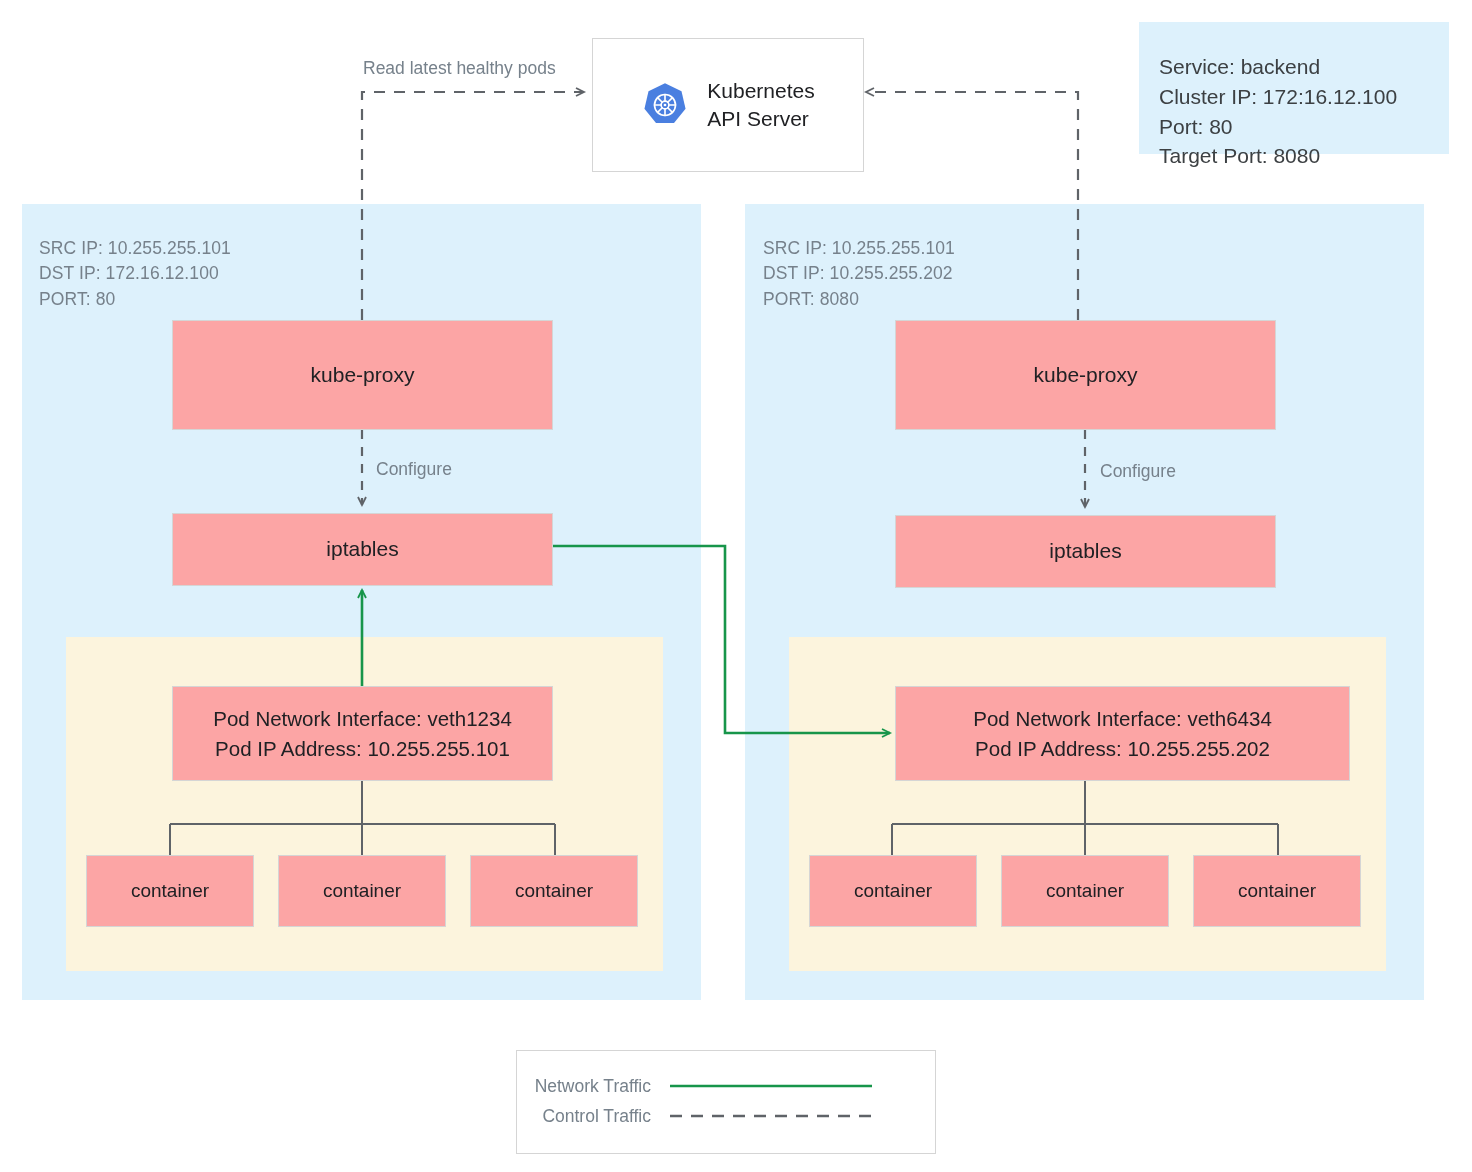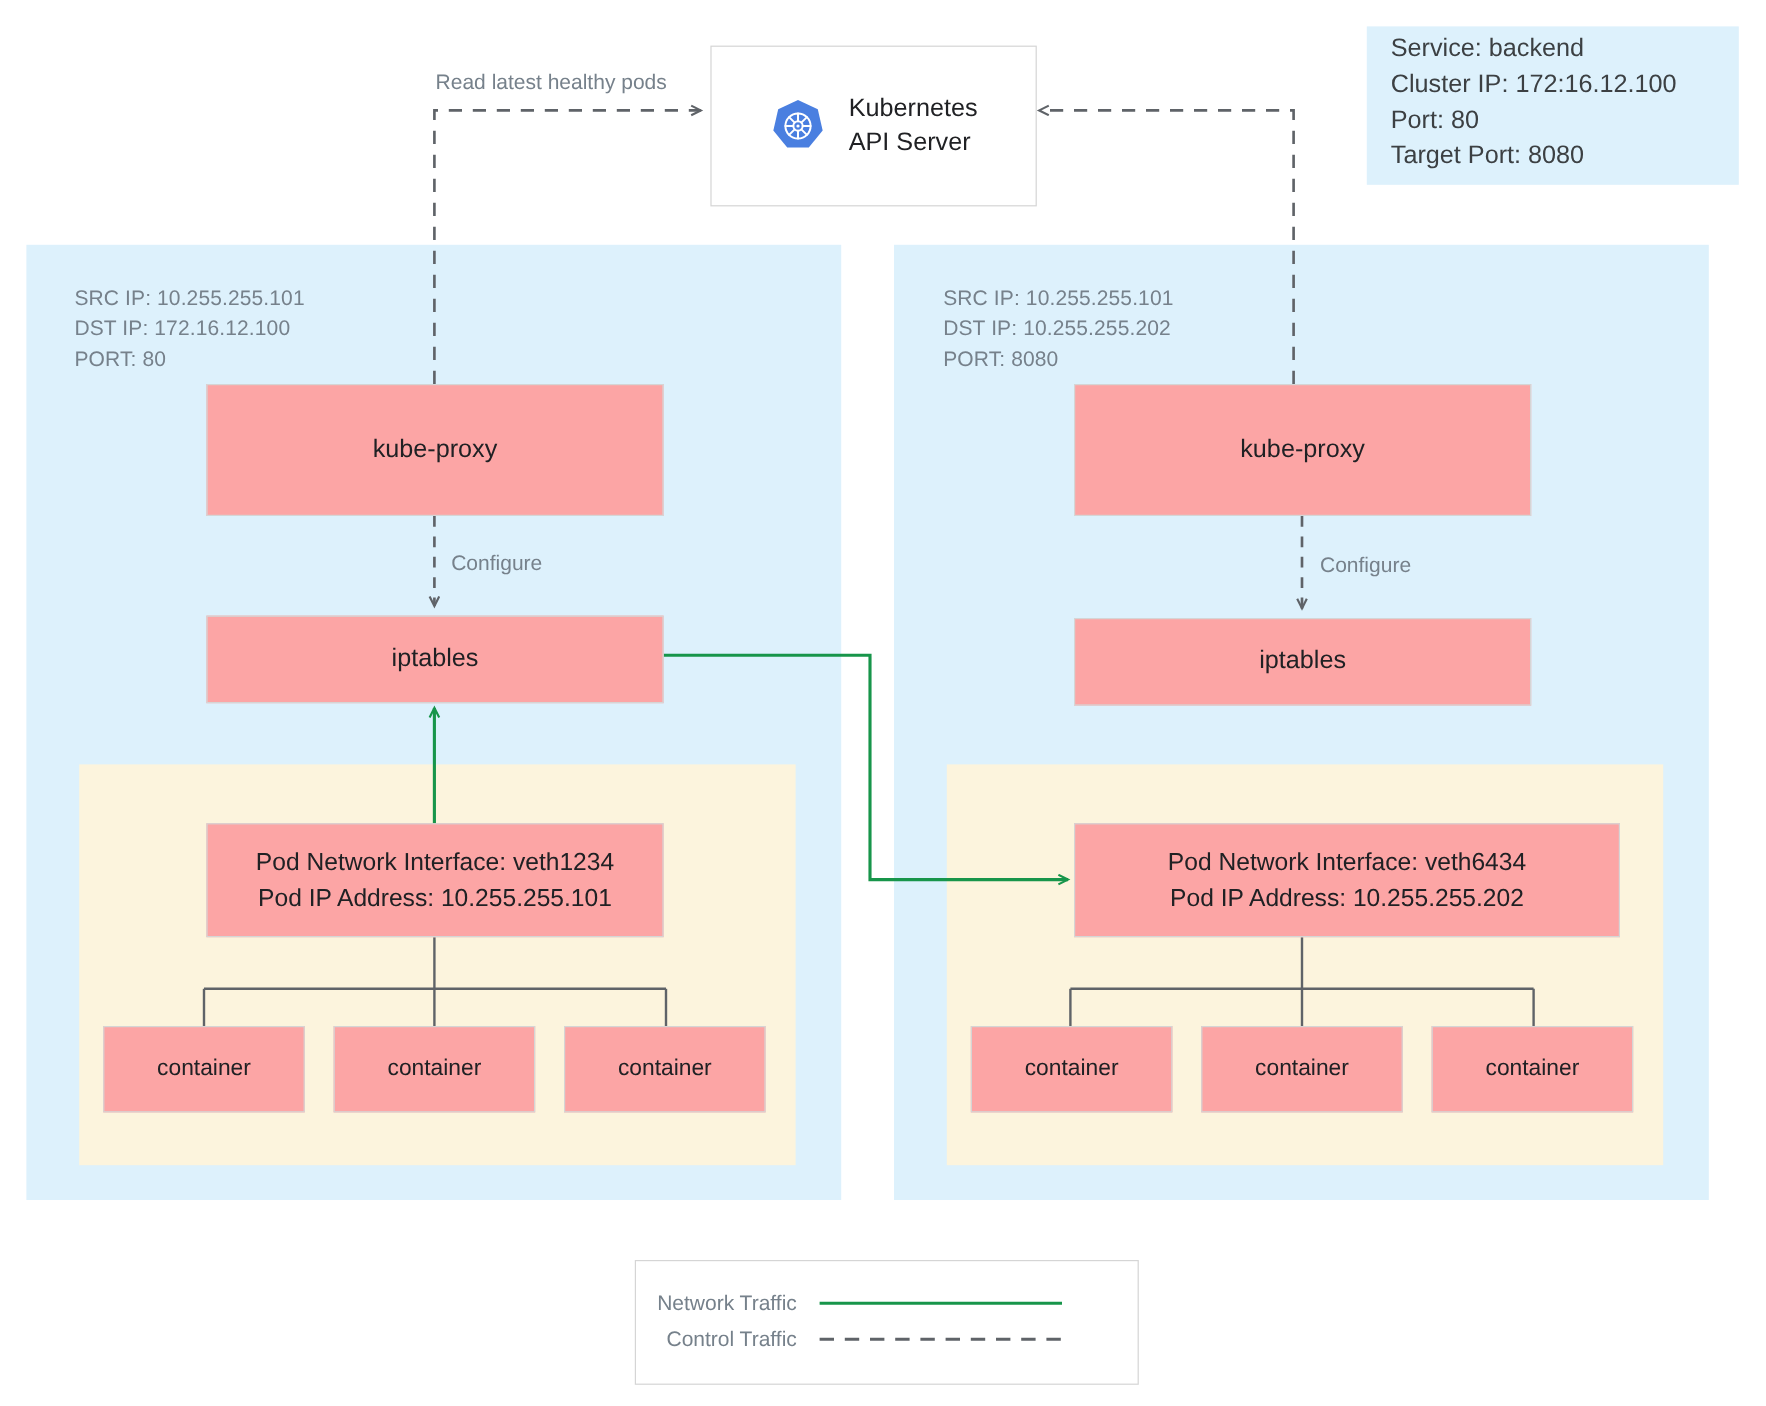--- a/index.html
+++ b/index.html
@@ -62,27 +62,26 @@
     line-height: 1.42;
   }
 
   
   .meta-text {
     font-size: 17.5px;
     line-height: 1.45;
     color: #76818b;
     white-space: pre-line;
     letter-spacing: 0.1px;
-    margin-left: 23px;
   }
 
   
   .service-box {
     background: #ddf1fc;
-    padding: 4px 20px 16px 20px;
+    padding: 30px 20px 16px 20px;
     box-sizing: border-box;
   }
   .service-box .meta-lines {
     font-size: 21px;
     line-height: 1.42;
     color: #3c4043;
     white-space: pre-line;
   }
 
   
@@ -280,21 +279,21 @@
   <div class="abs box container-box" style="left:809px; top:855px; width:168px; height:72px;">
     <span class="box-label">container</span>
   </div>
   <div class="abs box container-box" style="left:1001px; top:855px; width:168px; height:72px;">
     <span class="box-label">container</span>
   </div>
   <div class="abs box container-box" style="left:1193px; top:855px; width:168px; height:72px;">
     <span class="box-label">container</span>
   </div>
 
-  <div class="abs legend" style="left:529px; top:1050px; width:420px; height:104px; padding:20px 0 0 0;">
+  <div class="abs legend" style="left:516px; top:1050px; width:420px; height:104px; padding:20px 0 0 0;">
     <div class="legend-row">
       <div class="legend-label">Network Traffic</div>
       <svg class="legend-swatch" viewBox="0 0 204 12">
         <line x1="1" y1="6" x2="203" y2="6" stroke="#17954a" stroke-width="2.6"></line>
       </svg>
     </div>
     <div class="legend-row">
       <div class="legend-label">Control Traffic</div>
       <svg class="legend-swatch" viewBox="0 0 204 12">
         <line x1="1" y1="6" x2="203" y2="6" stroke="#5f6368" stroke-width="2.6" stroke-dasharray="12 9"></line>

